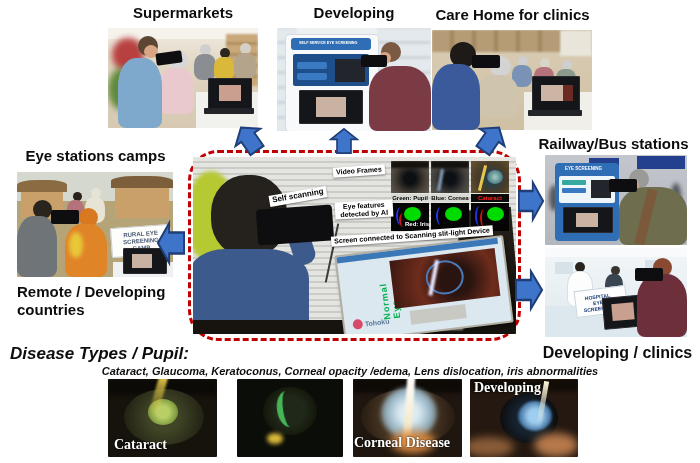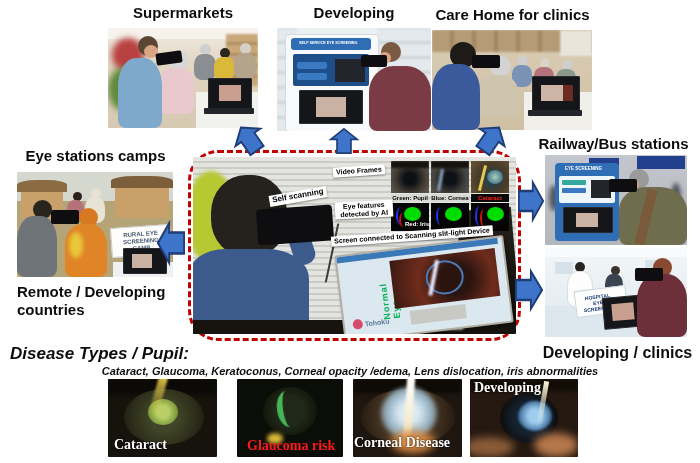--- a/index.html
+++ b/index.html
@@ -272,21 +272,20 @@
     <div class="blob" style="left:16px;top:10px;width:80px;height:56px;background:radial-gradient(circle,#3f4526 0 30%,#2a2a18 70%,transparent);"></div>
     <div class="blob" style="left:40px;top:20px;width:30px;height:26px;background:radial-gradient(circle,#b8cf66 0 30%,#7e9a3e 70%,#55702c);"></div>
     <div class="rect" style="left:46px;top:-6px;width:9px;height:44px;background:linear-gradient(180deg,#f2d24a,rgba(242,210,74,0));transform:rotate(16deg);filter:blur(1px);"></div>
     <div class="eyelabel" style="left:6px;bottom:4px;font-size:14px;">Cataract</div>
   </div>
 
   <div class="photo" style="left:237px;top:379px;width:106px;height:78px;background:#0b0d08;">
     <div class="blob" style="left:26px;top:8px;width:54px;height:48px;background:radial-gradient(circle,#20281a 0 40%,#121608 75%,transparent);"></div>
     <div class="rect" style="left:40px;top:12px;width:16px;height:36px;border-left:6px solid #46b556;border-radius:50%;transform:rotate(-8deg);filter:blur(.5px);"></div>
     <div class="blob" style="left:30px;top:54px;width:16px;height:11px;background:#d8b838;filter:blur(2px);"></div>
-    <div class="eyelabel" style="left:10px;bottom:3px;font-size:14px;color:#ff1a1a;text-shadow:none;">Glaucoma risk</div>
   </div>
 
   <div class="photo" style="left:353px;top:379px;width:109px;height:78px;background:#1f1610;">
     <div class="rect" style="left:0;top:0;width:109px;height:14px;background:#0e0a06;filter:blur(2px);"></div>
     <div class="blob" style="left:8px;top:10px;width:94px;height:56px;background:radial-gradient(circle,#4a3826 0 45%,#2c2014 80%,transparent);"></div>
     <div class="blob" style="left:28px;top:8px;width:56px;height:52px;background:radial-gradient(circle,#dcebf2 0 25%,#9ab8c8 55%,rgba(120,140,160,0));filter:blur(2px);"></div>
     <div class="rect" style="left:52px;top:-4px;width:8px;height:70px;background:linear-gradient(180deg,#ffffff,#f0e0b8);transform:rotate(4deg);filter:blur(1px);"></div>
     <div class="blob" style="left:38px;top:52px;width:44px;height:22px;background:#d88a40;filter:blur(4px);"></div>
     <div class="eyelabel" style="left:1px;bottom:6px;font-size:14px;">Corneal Disease</div>
   </div>

